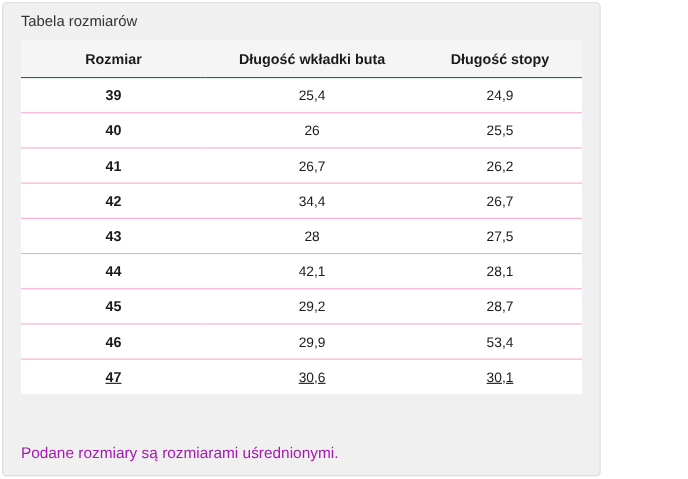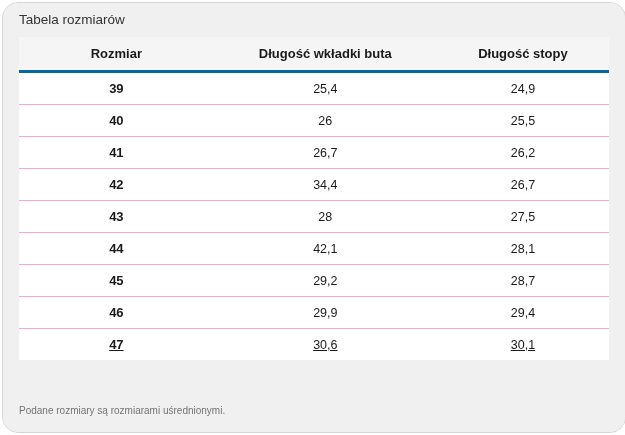--- a/index.html
+++ b/index.html
@@ -10,26 +10,26 @@
     width: 625px;
     height: 435px;
     background: #ffffff;
     font-family: "Liberation Sans", sans-serif;
     -webkit-font-smoothing: antialiased;
   }
   .panel {
     position: absolute;
     left: 2px;
     top: 2px;
-    width: 624px;
+    width: 544px;
     height: 431px;
     box-sizing: border-box;
     background: #f0f0f0;
     border: 1px solid #d6d6d6;
-    border-radius: 16px;
+    border-radius: 4px;
     overflow: hidden;
     display: flex;
     flex-direction: column;
   }
   .panel-title {
     height: 34px;
     line-height: 34px;
     padding: 0 16px;
     font-size: 13.5px;
     color: #333333;
@@ -48,21 +48,21 @@
     background: #ffffff;
     table-layout: fixed;
   }
   table.size-table th {
     font-size: 13px;
     font-weight: bold;
     color: #1a1a1a;
     background: #f5f5f5;
     padding: 9px 4px;
     text-align: center;
-    border-bottom: 3px solid #0369a1;
+    border-bottom: 1px solid #0369a1;
   }
   table.size-table td {
     font-size: 12.5px;
     color: #1a1a1a;
     padding: 8px 4px;
     text-align: center;
     border-bottom: 1px solid #f9a8d4;
     background: #ffffff;
   }
   table.size-table tr:last-child td {
@@ -74,22 +74,22 @@
     font-size: 13px;
   }
   .col-0 { width: 33%; }
   .col-1 { width: 38%; }
   .col-2 { width: 29%; }
   .panel-footer {
     flex: 0 0 auto;
     height: 42px;
     line-height: 42px;
     padding: 0 16px;
-    font-size: 10px;
-    color: #737373;
+    font-size: 14px;
+    color: #a21caf;
     background: #f0f0f0;
   }
 </style>
 </head>
 <body>
 
 <div class="panel">
 
   <div class="panel-title">Tabela rozmiarów</div>
 
@@ -134,21 +134,21 @@
           <td>28,1</td>
         </tr>
         <tr>
           <td class="col-size">45</td>
           <td>29,2</td>
           <td>28,7</td>
         </tr>
         <tr>
           <td class="col-size">46</td>
           <td>29,9</td>
-          <td>29,4</td>
+          <td>53,4</td>
         </tr>
         <tr>
           <td class="col-size">47</td>
           <td>30,6</td>
           <td>30,1</td>
         </tr>
       </tbody>
     </table>
   </div>
 

